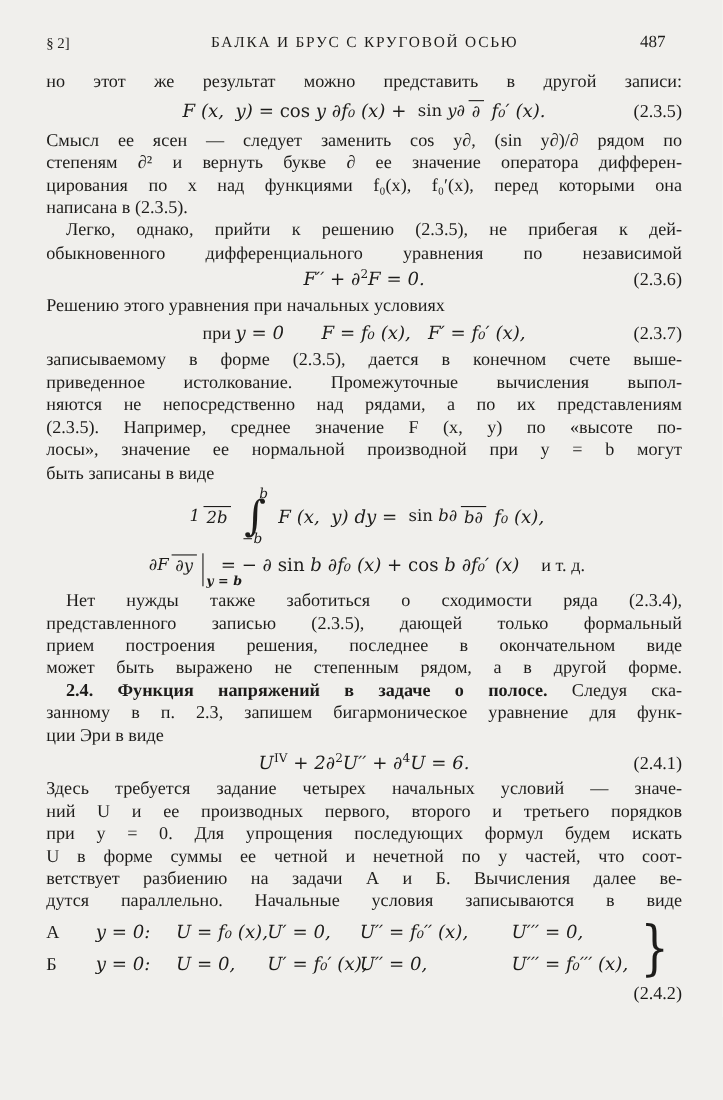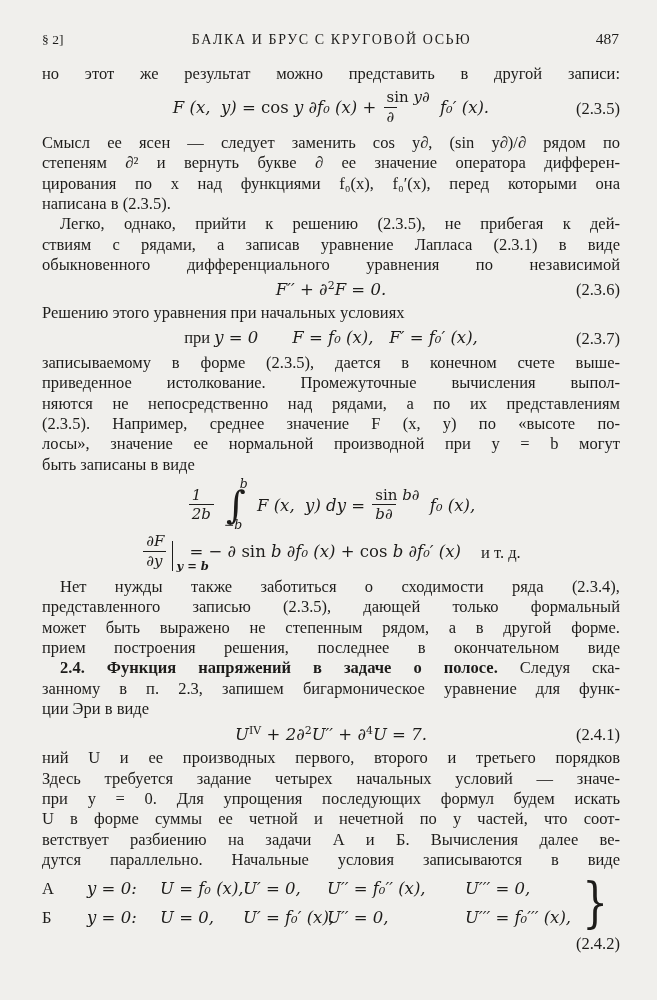--- a/index.html
+++ b/index.html
@@ -7,21 +7,21 @@
     position:relative; width:657px; height:1000px;
     background:#f0efec; overflow:hidden;
     font-family:"Liberation Serif","DejaVu Serif",serif;
     color:#1d1c1a;
   }
   
   .header { position:absolute; top:30px; left:42px; right:36px; height:20px; }
   .hsec   { position:absolute; left:0; top:2px; font-size:13.5px; }
   .htitle { position:absolute; left:30px; right:30px; top:2px; text-align:center;
             font-size:14px; letter-spacing:1.6px; }
-  .hpage  { position:absolute; right:2px; top:0; font-size:15.5px; }
+  .hpage  { position:absolute; right:16px; top:0; font-size:15.5px; }
 
   
   .bodycol { position:absolute; top:64px; left:42px; width:578px;
              font-size:16.5px; line-height:20.4px; }
   .tl  { }
   .jl  { text-align:justify; text-align-last:justify; }
   .ind { text-indent:18px; }
   b    { font-weight:bold;margin-top:45px; }
 
   
@@ -30,21 +30,21 @@
   .eqrow  { position:relative; text-align:center; }
   .eqc    { display:inline-block; white-space:pre; }
   .eqlabel{ position:absolute; right:0; top:50%; transform:translateY(-50%);
             font-style:normal; font-family:"Liberation Serif",serif; font-size:16.5px; }
   .eq235 { margin:7px 0 6px; }
   .eq236 { margin:4px 0 3px; }
   .eq237 { margin:5px 0 4px; }
   .eq241 { margin:5px 0 3px; }
   .gap237 { display:inline-block; width:34px; }
 
-  .frac { display:inline-flex; flex-direction:column; align-items:flex-start;
+  .frac { display:inline-flex; flex-direction:row; align-items:flex-end;
           vertical-align:middle; line-height:1.08; font-size:15px;
           margin:0 2px; position:relative; top:-2px; }
   .frac > .num { padding:0 3px 1px; display:block; }
   .frac > .den { border-top:1px solid #1d1c1a; padding:1px 3px 0; display:block; }
 
   .eqint1 { margin:5px 0 2px; }
   .eqint2 { margin:0 0 6px; }
   .intwrap { display:inline-flex; flex-direction:column; align-items:center;
              vertical-align:middle; margin:0 6px 0 10px; line-height:1;
              position:relative; top:-2px; }
@@ -92,21 +92,20 @@
       <span class="eqc math"><span>F (x,  y) = </span><span class="rm">cos</span><span> y ∂f₀ (x) + </span><span class="frac"><span class="num"><span class="rm">sin</span><span> y∂</span></span><span class="den">∂</span></span><span> f₀′ (x).</span></span>
       <span class="eqlabel">(2.3.5)</span>
     </div>
 
     <div class="tl jl">Смысл ее ясен — следует заменить cos y∂,  (sin y∂)/∂ рядом по</div>
     <div class="tl jl">степеням ∂² и вернуть букве ∂ ее значение оператора дифферен-</div>
     <div class="tl jl">цирования по x над функциями f₀(x), f₀′(x), перед которыми она</div>
     <div class="tl">написана в (2.3.5).</div>
 
     <div class="tl jl ind">Легко, однако, прийти к решению (2.3.5), не прибегая к дей-</div>
-    <div class="tl jl">ствиям с рядами, а записав уравнение Лапласа (2.3.1) в виде</div>
     <div class="tl jl">обыкновенного дифференциального уравнения по независимой</div>
 
     <div class="eqrow eq236">
       <span class="eqc math"><span>F′′ + ∂</span><sup class="rm">2</sup><span>F = 0.</span></span>
       <span class="eqlabel">(2.3.6)</span>
     </div>
 
     <div class="tl">Решению этого уравнения при начальных условиях</div>
 
     <div class="eqrow eq237">
@@ -124,34 +123,34 @@
     <div class="eqrow eqint1">
       <span class="eqc math"><span class="frac"><span class="num">1</span><span class="den">2b</span></span><span class="intwrap"><span class="intlim inttop">b</span><span class="intglyph">∫</span><span class="intlim intbot">−b</span></span><span> F (x,  y) dy = </span><span class="frac"><span class="num"><span class="rm">sin</span><span> b∂</span></span><span class="den">b∂</span></span><span> f₀ (x),</span></span>
     </div>
 
     <div class="eqrow eqint2">
       <span class="eqc math"><span class="frac"><span class="num">∂F</span><span class="den">∂y</span></span><span class="evalbar"><span class="evalsub">y = b</span></span><span>= − ∂ </span><span class="rm">sin</span><span> b ∂f₀ (x) + </span><span class="rm">cos</span><span> b ∂f₀′ (x)</span><span class="etc">и т. д.</span></span>
     </div>
 
     <div class="tl jl ind">Нет нужды также заботиться о сходимости ряда (2.3.4),</div>
     <div class="tl jl">представленного записью (2.3.5), дающей только формальный</div>
+    <div class="tl jl">прием построения решения, последнее в окончательном виде</div>
     <div class="tl jl">может быть выражено не степенным рядом, а в другой форме.</div>
-    <div class="tl jl">прием построения решения, последнее в окончательном виде</div>
 
     <div class="tl jl ind"><b>2.4. Функция напряжений в задаче о полосе.</b><span> Следуя ска-</span></div>
     <div class="tl jl">занному в п. 2.3, запишем бигармоническое уравнение для функ-</div>
     <div class="tl">ции Эри в виде</div>
 
     <div class="eqrow eq241">
-      <span class="eqc math"><span>U</span><sup class="rm">IV</sup><span> + 2∂</span><sup class="rm">2</sup><span>U′′ + ∂</span><sup class="rm">4</sup><span>U = 7.</span></span>
+      <span class="eqc math"><span>U</span><sup class="rm">IV</sup><span> + 2∂</span><sup class="rm">2</sup><span>U′′ + ∂</span><sup class="rm">4</sup><span>U = 6.</span></span>
       <span class="eqlabel">(2.4.1)</span>
     </div>
 
+    <div class="tl jl">Здесь требуется задание четырех начальных условий — значе-</div>
     <div class="tl jl">ний U и ее производных первого, второго и третьего порядков</div>
-    <div class="tl jl">Здесь требуется задание четырех начальных условий — значе-</div>
     <div class="tl jl">при y = 0. Для упрощения последующих формул будем искать</div>
     <div class="tl jl">U в форме суммы ее четной и нечетной по y частей, что соот-</div>
     <div class="tl jl">ветствует разбиению на задачи А и Б. Вычисления далее ве-</div>
     <div class="tl jl">дутся параллельно. Начальные условия записываются в виде</div>
 
     <div class="sys">
       <div class="sysrow">
         <span class="c1">А</span>
         <span class="c2">y = 0:</span>
         <span class="c3">U = f₀ (x),</span>

